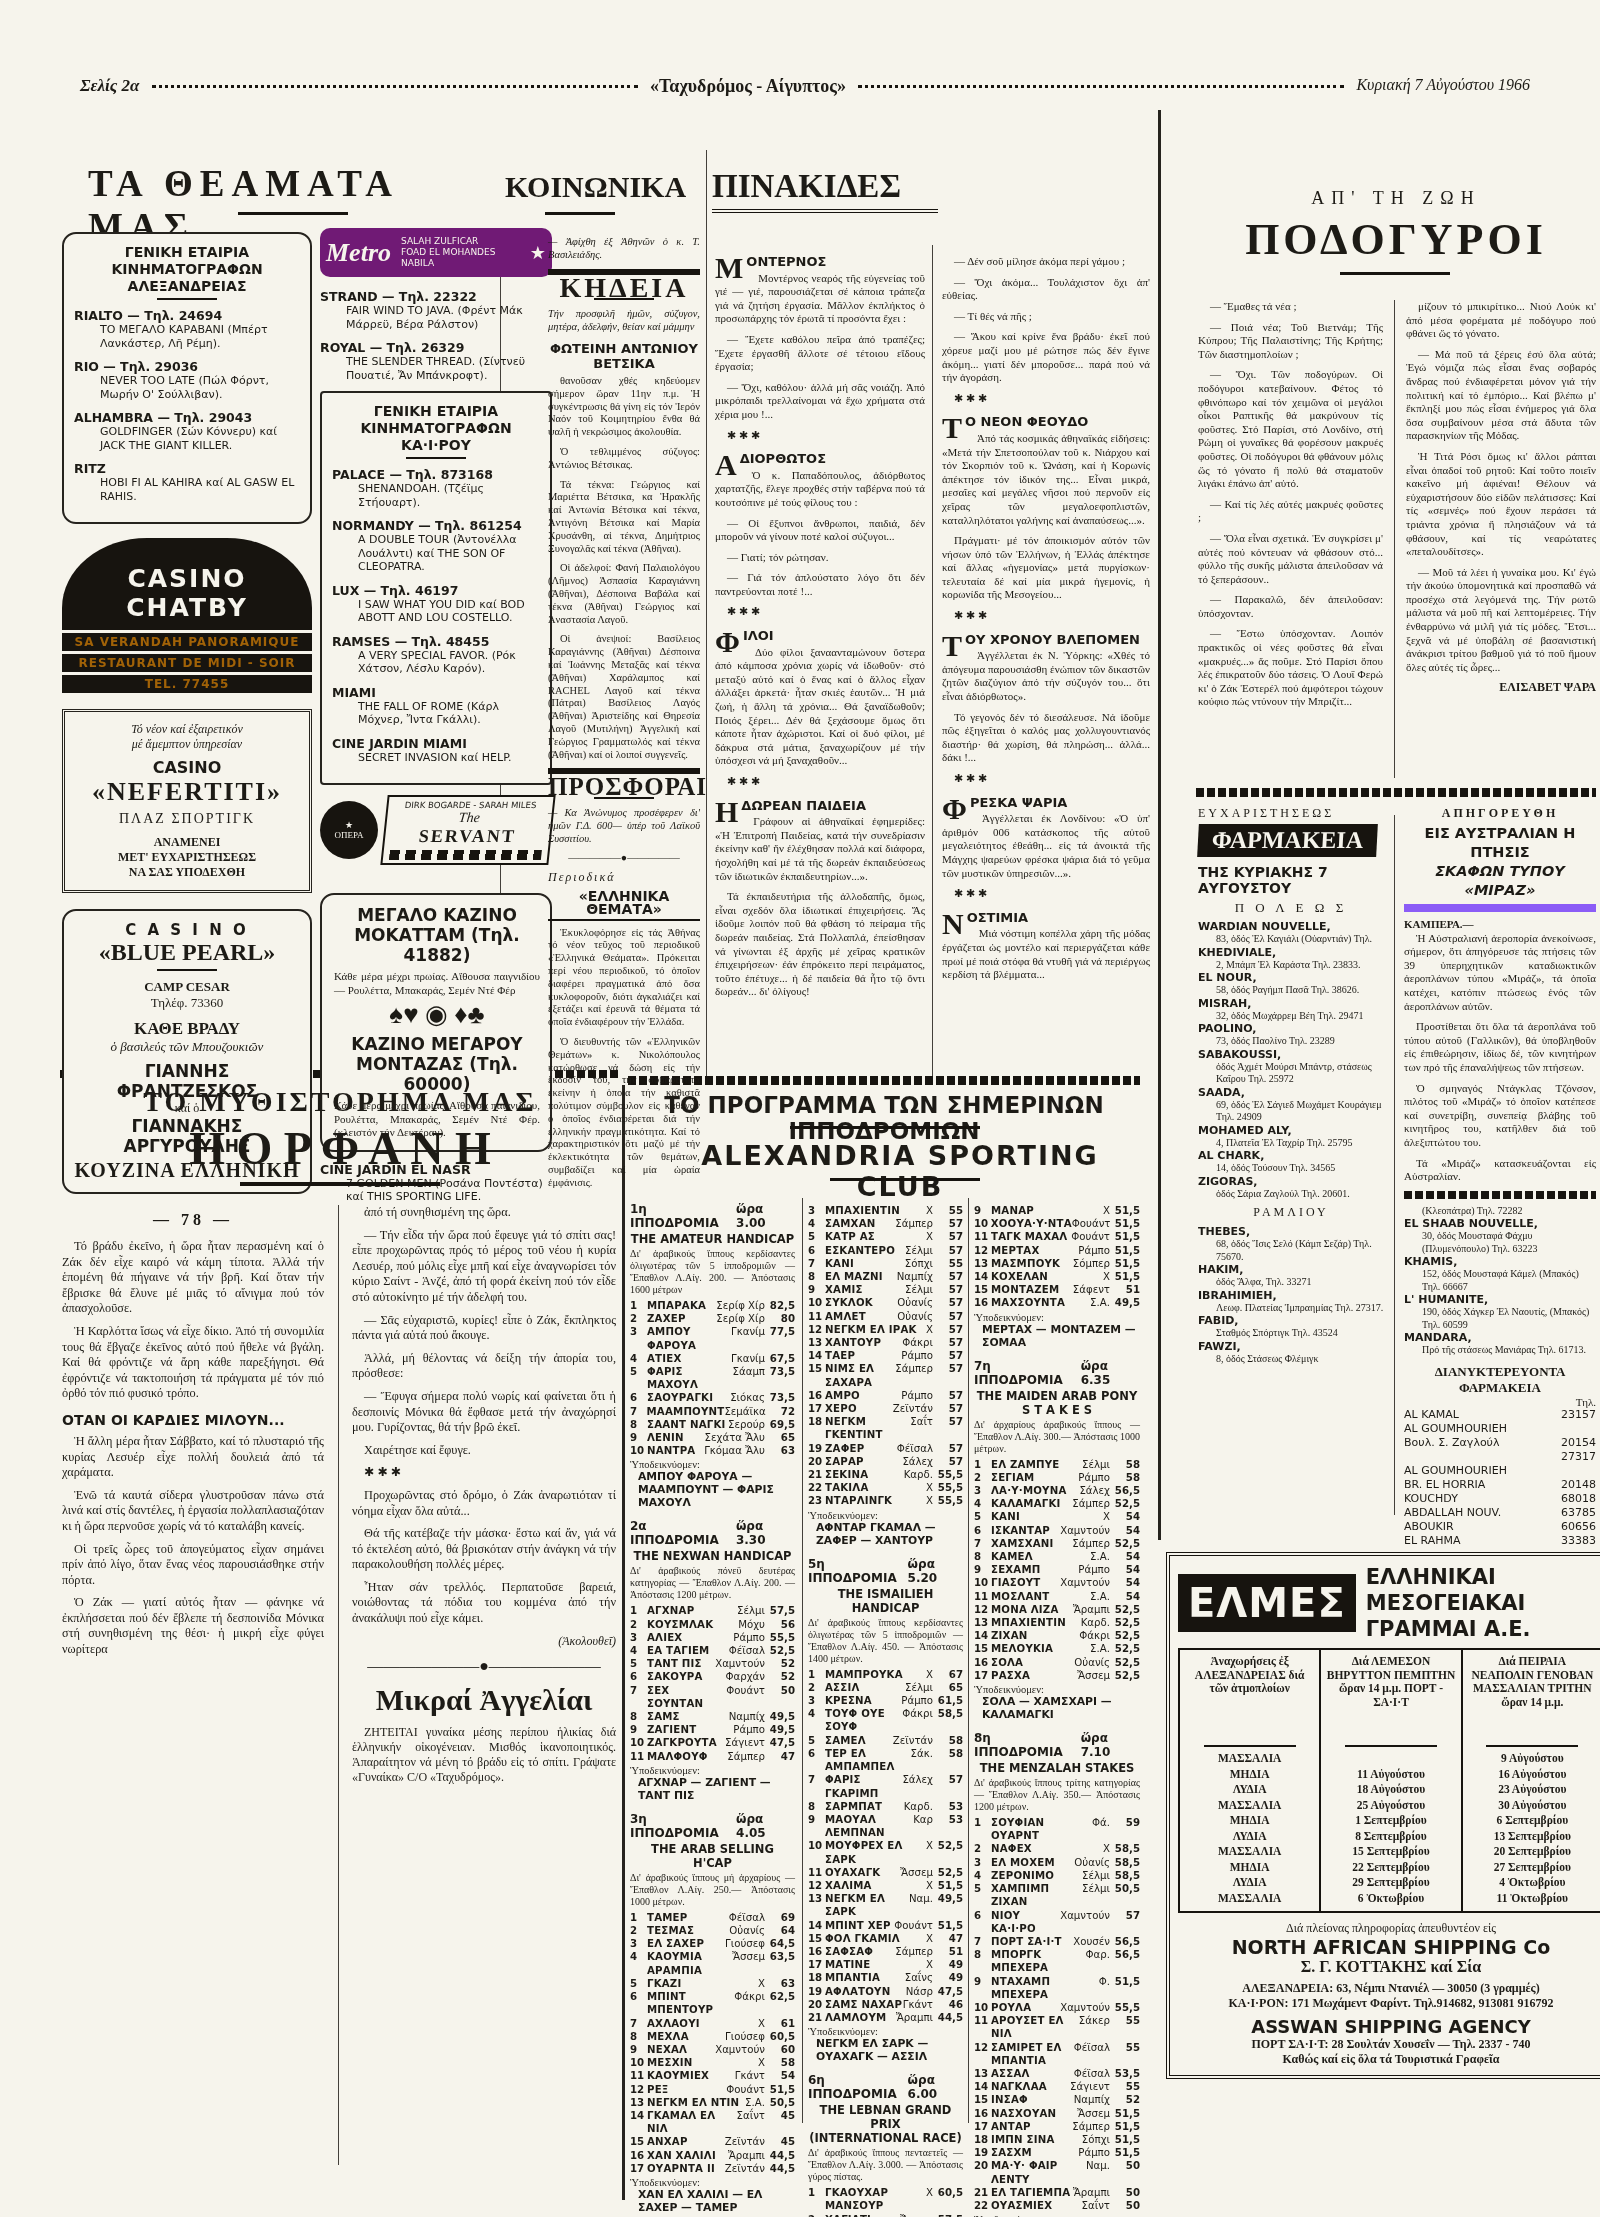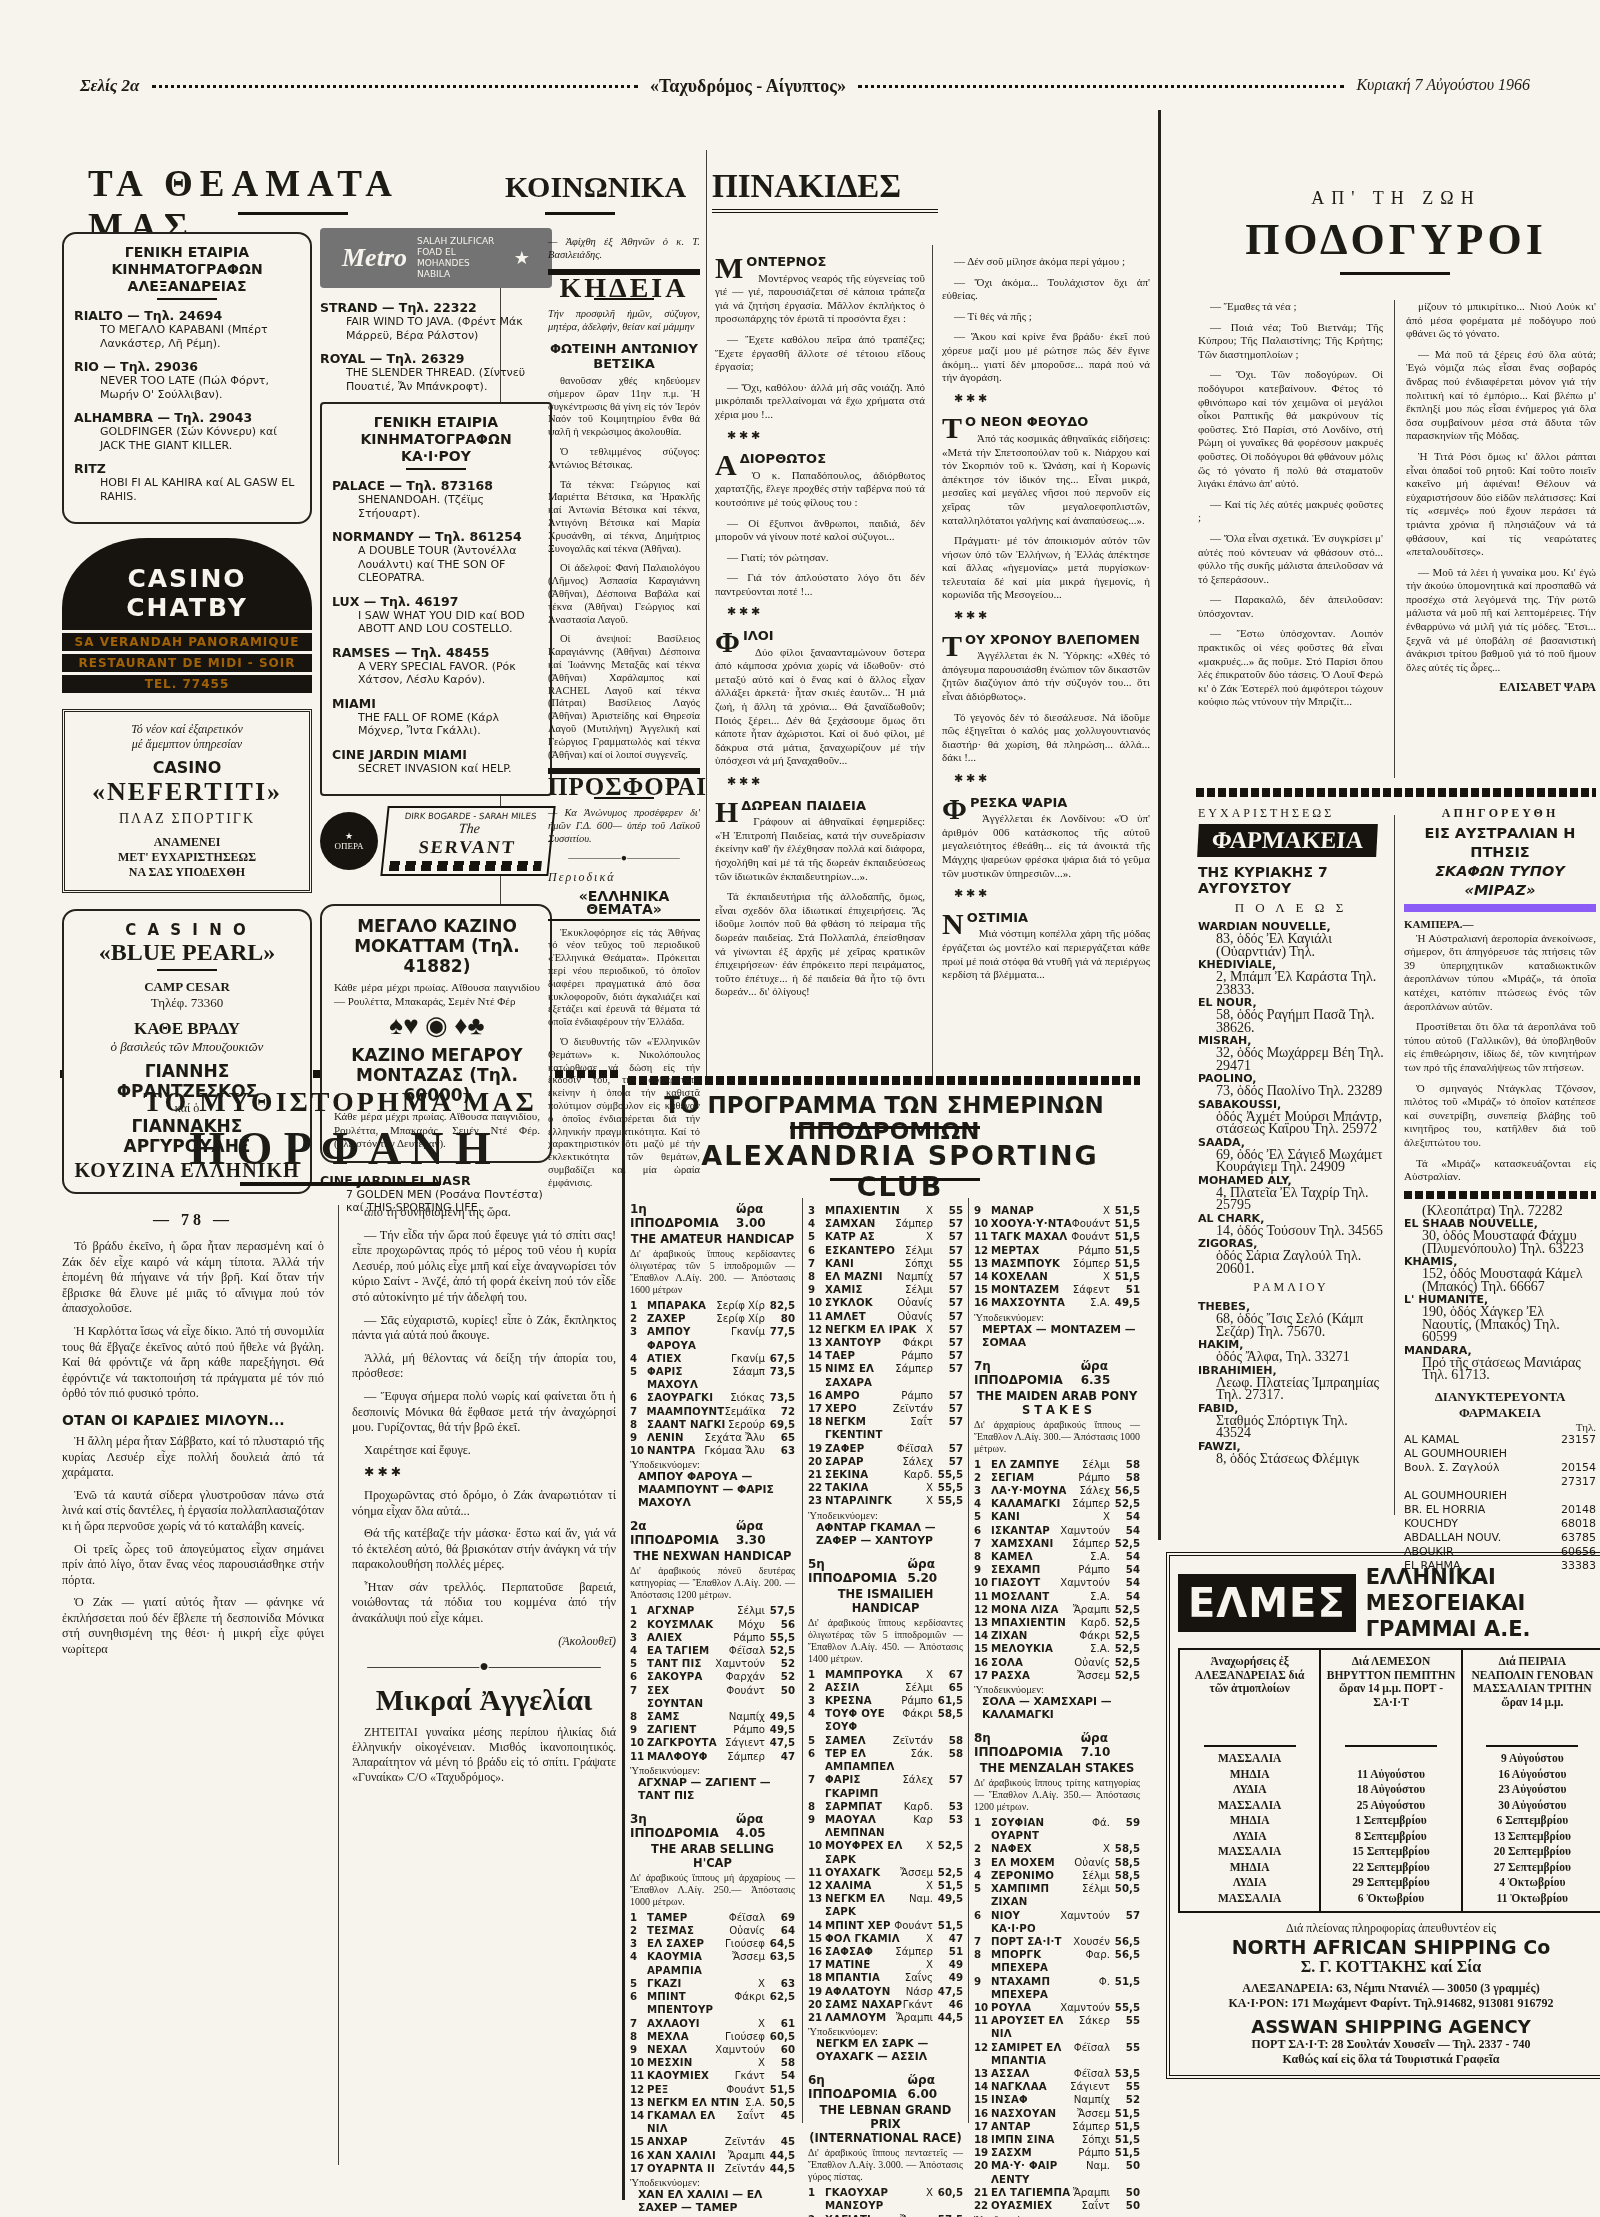--- a/index.html
+++ b/index.html
@@ -40,21 +40,21 @@
   .rname1{font-family:"DejaVu Sans",sans-serif;font-weight:bold;font-size:11.5px;text-align:center;line-height:14px;}
   .rdesc{font-size:10px;line-height:12px;text-align:justify;margin:2px 0 3px;}
   .rrow{display:flex;font-family:"DejaVu Sans",sans-serif;font-size:10.2px;line-height:13.2px;}
   .rno{width:17px;font-weight:bold;}
   .rname{flex:1;font-weight:bold;letter-spacing:.2px;}
   .rj{margin-right:4px;}
   .rw{width:26px;text-align:right;font-weight:bold;}
   .rtipslabel{font-size:10.5px;margin-top:2px;}
   .rtips{font-family:"DejaVu Sans",sans-serif;font-weight:bold;font-size:10.8px;line-height:13px;padding-left:8px;}
   .phname{font-family:"DejaVu Sans",sans-serif;font-weight:bold;font-size:11px;line-height:13px;}
-  .phaddr{font-size:14px;line-height:12.5px;padding-left:18px;}
+  .phaddr{font-size:10px;line-height:12.5px;padding-left:18px;}
   .nrow{display:flex;justify-content:space-between;font-family:"DejaVu Sans",sans-serif;font-size:11px;line-height:14px;}
   .elmes-table{display:flex;border:2px solid #17140f;margin-top:6px;}
   .elmes-col{flex:1;padding:5px 4px;text-align:center;}
   .elmes-col + .elmes-col{border-left:2px solid #17140f;}
   .ehead{font-weight:bold;font-size:11.5px;line-height:13.5px;min-height:86px;}
   .ehr{border:none;border-top:2px solid #17140f;width:70%;margin:4px auto;}
   .erow{font-size:11.5px;line-height:15.5px;min-height:15.5px;font-weight:bold;}
   .novel-p{font-size:12.3px;line-height:15.6px;}
 </style>
 </head>
@@ -152,21 +152,21 @@
       <div class="b" style="font-size:17px;margin-top:8px;">ΚΑΘΕ ΒΡΑΔΥ</div>
       <div class="i t13">ὁ βασιλεύς τῶν Μπουζουκιῶν</div>
       <div class="b sans" style="font-size:17px;margin-top:6px;">ΓΙΑΝΝΗΣ ΦΡΑΝΤΖΕΣΚΟΣ</div>
       <div class="t12">καί ὁ</div>
       <div class="b sans" style="font-size:17px;">ΓΙΑΝΝΑΚΗΣ ΑΡΓΥΡΟΥΛΗΣ</div>
       <div class="b" style="font-size:20px;letter-spacing:1px;margin-top:3px;">ΚΟΥΖΙΝΑ ΕΛΛΗΝΙΚΗ</div>
     </div>
   </div>
 
   <div class="abs" style="left:320px;top:228px;width:232px;">
-    <div style="background:#737373;color:#f6f4ec;border-radius:4px;padding:8px 22px;display:flex;align-items:center;gap:10px;">
+    <div style="background:#701a75;color:#f6f4ec;border-radius:10px;padding:8px 6px;display:flex;align-items:center;gap:10px;">
       <span class="b i" style="font-size:26px;font-family:'Liberation Serif',serif;">Metro</span>
       <span style="font-size:9px;line-height:11px;font-family:'DejaVu Sans',sans-serif;">
 
       <span style="display:block;">SALAH ZULFICAR</span>
           <span style="display:block;">FOAD EL MOHANDES</span>
           <span style="display:block;">NABILA</span>
         </span>
       <span style="margin-left:auto;font-size:18px;">★</span>
     </div>
 

